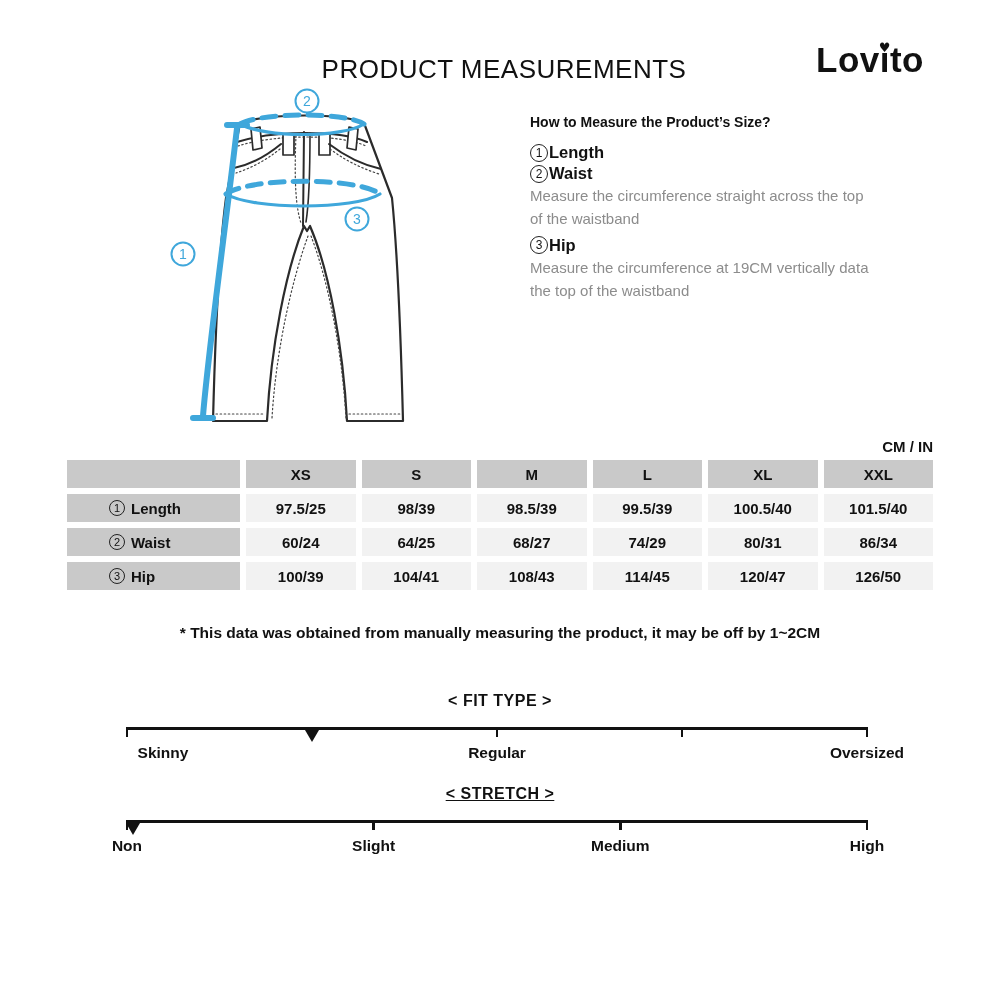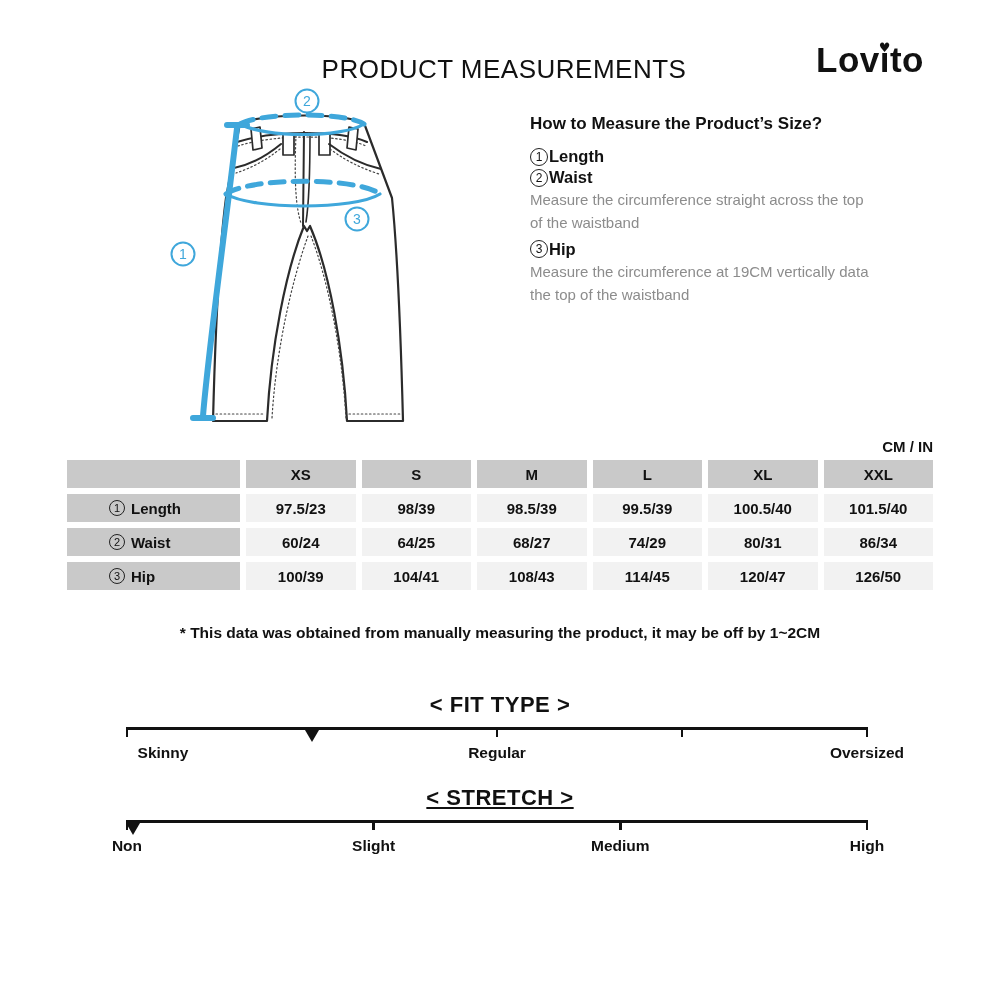--- a/index.html
+++ b/index.html
@@ -14,21 +14,21 @@
 
   .brand{position:absolute;left:816px;top:42px;width:120px;font-size:35px;font-weight:bold;
     letter-spacing:.5px;line-height:1;}
   .brand .i{position:relative;display:inline-block;}
   .brand .heart{position:absolute;left:50%;top:-1px;transform:translateX(-50%);
     font-size:13px;line-height:1;font-family:"DejaVu Sans",sans-serif;}
 
   #pants{position:absolute;left:150px;top:88px;}
 
   .howto{position:absolute;left:530px;top:114px;width:360px;}
-  .howto-h{font-size:17px;font-weight:bold;margin-bottom:13px;}
+  .howto-h{font-size:14px;font-weight:bold;margin-bottom:13px;}
   .hname{font-size:16.5px;font-weight:bold;display:flex;align-items:center;gap:1px;margin:2px 0 1px;}
   .hname .circ{font-weight:normal;}
   .hdesc{font-size:15px;line-height:1.56;color:var(--desc);width:350px;margin-bottom:5px;}
 
   .circ{display:inline-flex;align-items:center;justify-content:center;border:1.3px solid #222;
     border-radius:50%;width:18px;height:18px;font-size:12px;flex:none;}
 
   .cmin{position:absolute;left:733px;top:438px;width:200px;text-align:right;
     font-size:15px;font-weight:bold;}
 
@@ -38,21 +38,21 @@
     font-size:15px;font-weight:bold;background:var(--cell-bg);}
   .tbl .head,.tbl .label{background:var(--hdr-bg);}
   .tbl .label{justify-content:flex-start;padding-left:42px;gap:6px;}
   .tbl .label .circ{width:16px;height:16px;font-size:11px;border-width:1.1px;font-weight:normal;}
 
   .footnote{position:absolute;left:0;top:624px;width:1000px;text-align:center;
     font-size:15.5px;font-weight:bold;}
 
   .scale{position:absolute;left:0;width:1000px;height:78px;}
   #fit-scale{top:692px;} #stretch-scale{top:785px;text-decoration:underline;}
-  .scale-title{width:1000px;text-align:center;font-size:22px;font-weight:bold;letter-spacing:.5px;}
+  .scale-title{width:1000px;text-align:center;font-size:16px;font-weight:bold;letter-spacing:.5px;}
   .track{position:absolute;left:127px;top:35px;width:740px;height:2.5px;background:var(--ink);}
   .tick{position:absolute;top:0;width:2.5px;height:10px;background:var(--ink);}
   .marker{position:absolute;top:2.5px;width:0;height:0;
     border-left:7.5px solid transparent;border-right:7.5px solid transparent;
     border-top:12px solid var(--ink);}
   .labels{position:absolute;left:127px;top:52px;width:740px;height:20px;}
   .labels span{position:absolute;transform:translateX(-50%);white-space:nowrap;
     font-size:15.5px;font-weight:bold;top:0;}
 </style>
 </head>
@@ -138,21 +138,21 @@
     <div class="cell head">XS</div>
     <div class="cell head">S</div>
     <div class="cell head">M</div>
     <div class="cell head">L</div>
     <div class="cell head">XL</div>
     <div class="cell head">XXL</div>
     <div class="cell label">
       <span class="circ">1</span>
       <span>Length</span>
     </div>
-    <div class="cell val">97.5/23</div>
+    <div class="cell val">97.5/25</div>
     <div class="cell val">98/39</div>
     <div class="cell val">98.5/39</div>
     <div class="cell val">99.5/39</div>
     <div class="cell val">100.5/40</div>
     <div class="cell val">101.5/40</div>
     <div class="cell label">
       <span class="circ">2</span>
       <span>Waist</span>
     </div>
     <div class="cell val">60/24</div>

